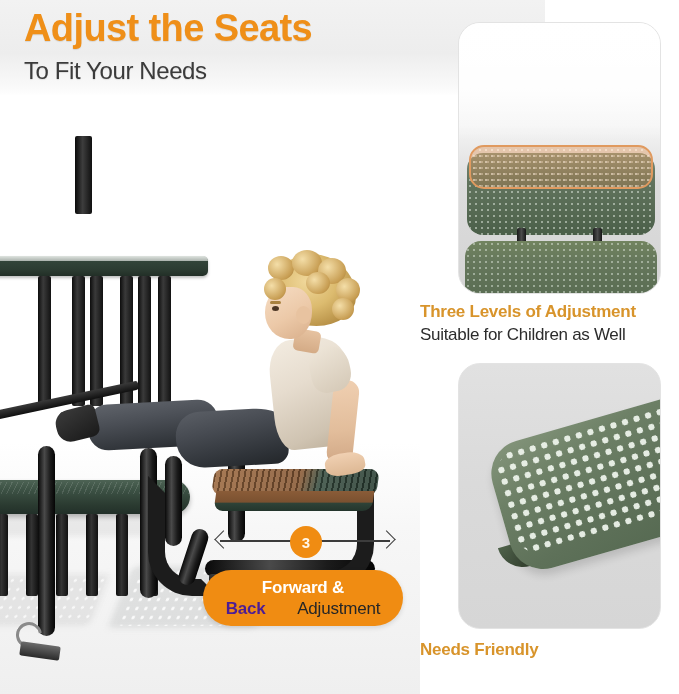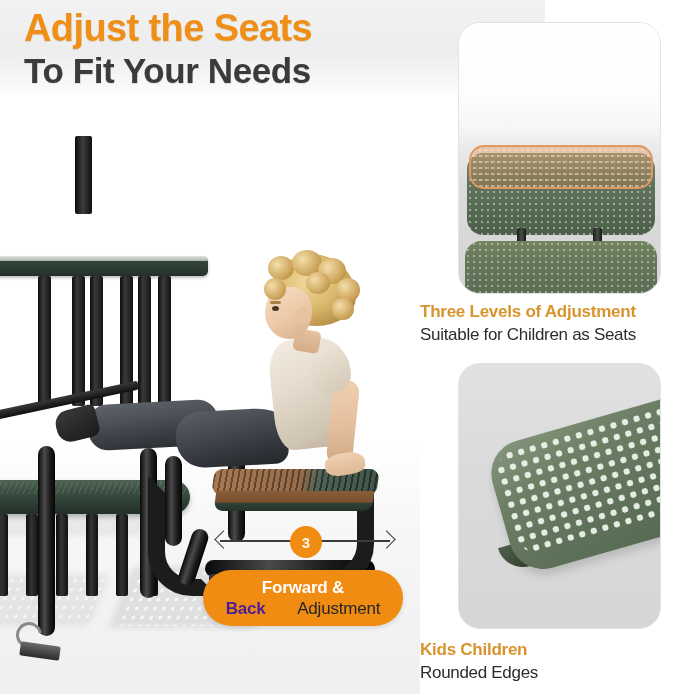--- a/index.html
+++ b/index.html
@@ -30,22 +30,22 @@
   .title-line1 {
     font-size: 38px;
     font-weight: bold;
     color: #ef8f18;
     letter-spacing: -0.6px;
     line-height: 44px;
     white-space: nowrap;
     text-shadow: 0 1px 1px rgba(0,0,0,0.10);
   }
   .title-line2 {
-    font-size: 35px;
-    font-weight: bold;
+    font-size: 24px;
+    font-weight: normal;
     color: #3b3b3b;
     letter-spacing: -0.4px;
     line-height: 42px;
     white-space: nowrap;
     text-shadow: 0 1px 1px rgba(0,0,0,0.10);
   }
 
   
   .main-photo {
     position: absolute;
@@ -577,29 +577,28 @@
     </div>
     <div class="pt-highlight">
       <div class="pt-highlight-mesh"></div>
     </div>
 
     <div class="pt-glare"></div>
   </div>
 
   <div class="caption cap-top">
     <div class="cap-title">Three Levels of Adjustment</div>
-    <div class="cap-sub">Suitable for Children as Seats</div>
+    <div class="cap-sub">Suitable for Children as Well</div>
   </div>
 
   <div class="panel panel-bottom">
     <div class="pb-edge"></div>
     <div class="pb-seat">
       <div class="pb-seat-mesh"></div>
     </div>
 
   </div>
 
   <div class="caption cap-bottom">
-    <div class="cap-title">Kids Children</div>
-    <div class="cap-sub">Rounded Edges</div>
+    <div class="cap-title">Needs Friendly</div>
   </div>
 
 </div>
 
 </body></html>

